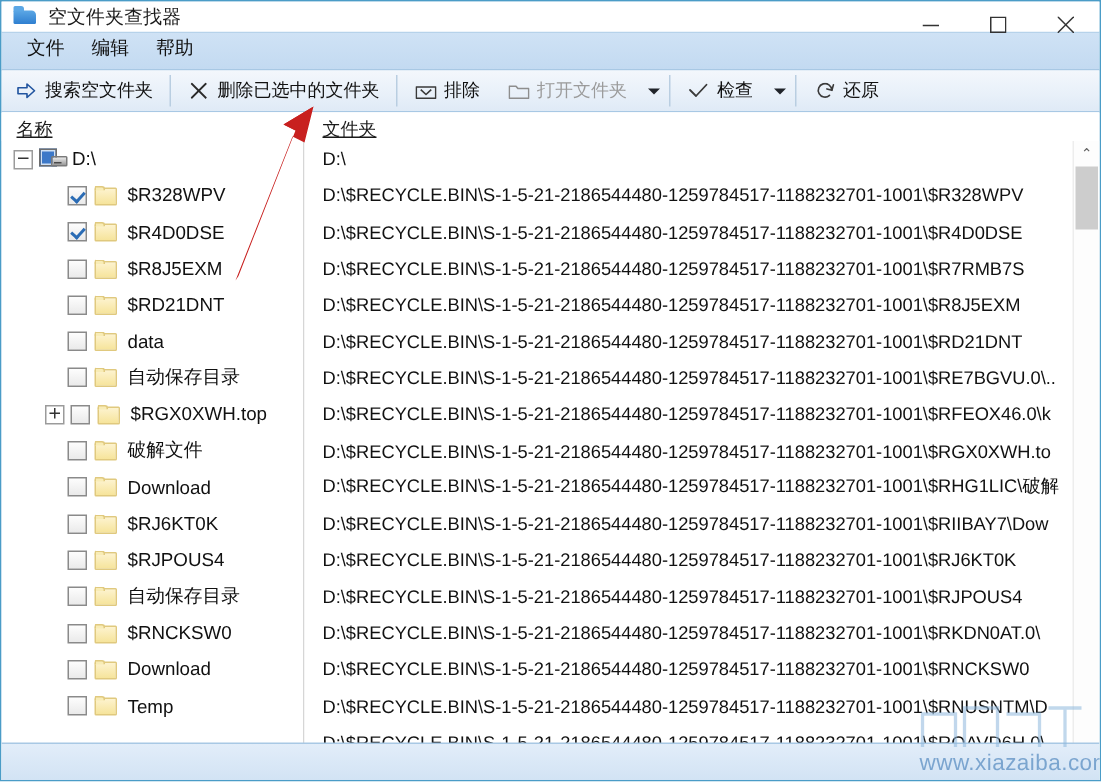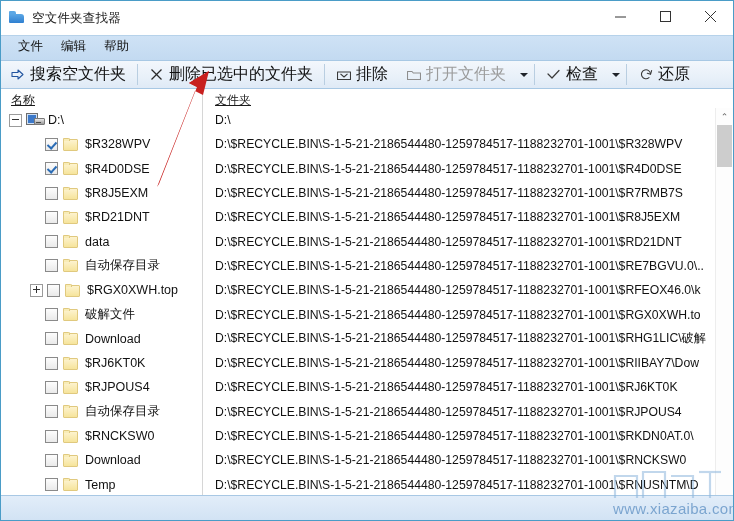--- a/index.html
+++ b/index.html
@@ -17,21 +17,21 @@
     height: 521px;
     box-sizing: border-box;
     border: 1px solid #4a9cc7;
     background: #ffffff;
     overflow: hidden;
   }
 
   
   .titlebar {
     position: relative;
-    height: 34px;
+    height: 20px;
     background: #ffffff;
     display: flex;
     align-items: center;
     user-select: none;
   }
   .title-icon {
     width: 16px;
     height: 16px;
     margin-left: 8px;
     margin-right: 7px;
@@ -99,21 +99,21 @@
     background: linear-gradient(#f3f7fc, #e8f0f9 60%, #dfeaf6);
     border-bottom: 1px solid #a8c8e4;
     display: flex;
     align-items: stretch;
     user-select: none;
   }
   .tb-btn {
     display: flex;
     align-items: center;
     padding: 0 9px;
-    font-size: 16px;
+    font-size: 12px;
     color: #111;
     cursor: default;
     white-space: nowrap;
   }
   .tb-btn.disabled { color: #9b9b9b; }
   .tb-ico {
     width: 15px;
     height: 15px;
     margin-right: 5px;
     flex: none;

